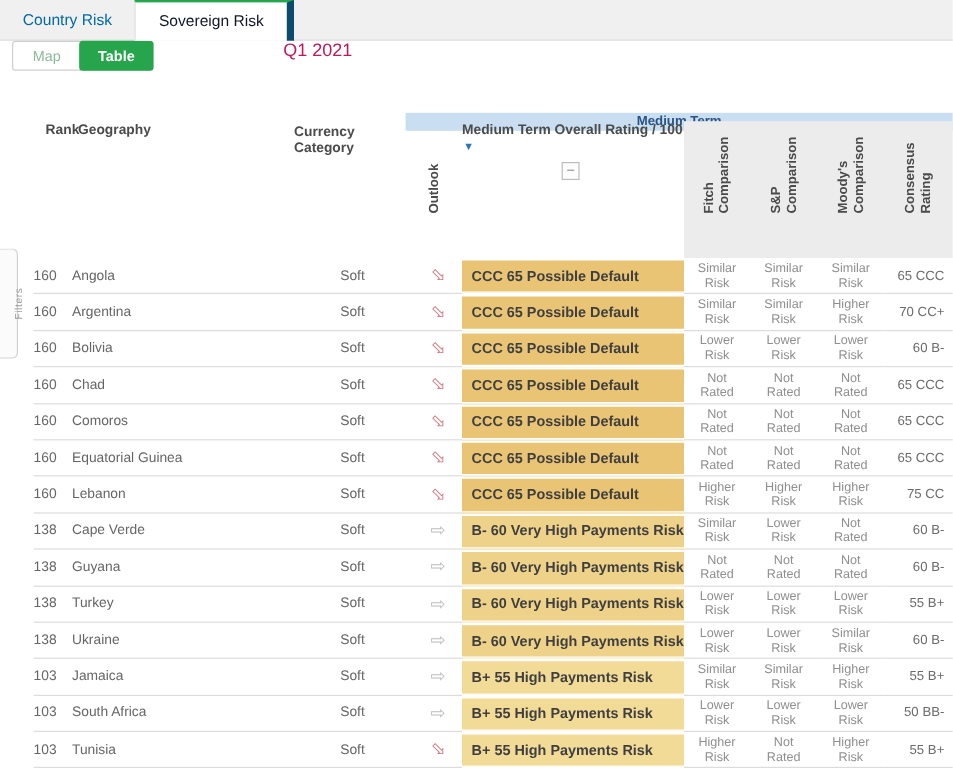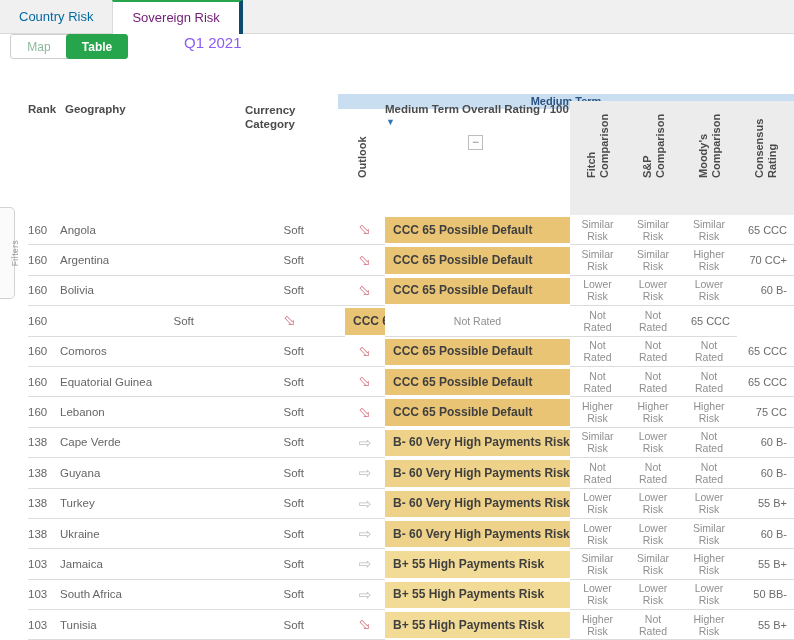--- a/index.html
+++ b/index.html
@@ -4,49 +4,49 @@
 <style>
   * { margin:0; padding:0; box-sizing:border-box; }
   html,body { width:794px; height:640px; overflow:hidden; background:#fff;
               font-family:"Liberation Sans", sans-serif; }
   .app { position:relative; width:794px; height:640px; background:#fff; }
 
   
   .tabbar { height:34px; background:#f0f0f0; border-bottom:1px solid #dadada; display:flex; }
   .tab { height:34px; line-height:33px; padding:0 19px; font-size:13px; color:#0369a1;
          cursor:pointer; position:relative; }
-  .tab.active { background:#fff; border-left:1px solid #dadada; border-right:4px solid #0c4a6e;
-                border-top:2px solid #27a54c; line-height:31px; color:#701a75; margin-bottom:-1px; }
+  .tab.active { background:#fff; border-left:1px solid #dadada; border-right:6px solid #0c4a6e;
+                border-top:2px solid #27a54c; line-height:31px; color:#0f172a; margin-bottom:-1px; }
 
   
   .toolbar { height:46px; background:#fff; display:flex; align-items:flex-start; }
   .segmented { display:flex; margin-left:10px; }
   .seg { height:25px; font-size:12px; border:1px solid #cfcfcf; background:#fff;
          font-family:"Liberation Sans", sans-serif; cursor:pointer; }
   .seg.map { width:58px; color:#8cb99b; border-radius:3px 0 0 3px; }
   .seg.table { width:62px; color:#fff; background:#27a54c; border-color:#27a54c;
                border-radius:3px; font-weight:bold; margin-left:-2px; }
-  .period { margin-left:56px; font-size:15px; color:#8b5cf6; }
+  .period { margin-left:108px; font-size:15px; color:#be185d; }
 
   
   .filters-tab { position:absolute; left:0; top:207px; width:15px; height:92px;
                  background:#fbfbfb; border:1px solid #d2d2d2; border-left:none;
                  border-radius:0 5px 5px 0; cursor:pointer; z-index:5; }
   .filters-tab span { position:absolute; left:2px; top:50%;
                       transform:translateY(-50%) rotate(-90deg); transform-origin:center;
                       font-size:8.5px; color:#9a9a9a; letter-spacing:.5px; }
 
   
   .thead { position:relative; height:135px; background:#fff; }
   .mt-band { position:absolute; left:338px; right:0; top:14px; height:15px;
              background:#c9def1; color:#2a5382; font-size:11px; font-weight:bold;
              text-align:center; line-height:15px; }
   .gray-panel { position:absolute; left:570px; right:0; top:21px; bottom:0; background:#ececec; }
   .h { position:absolute; font-size:11.5px; font-weight:bold; color:#4b4b4b; }
-  .h.rank { left:28px; top:23px; }
+  .h.rank { left:38px; top:23px; }
   .h.geo { left:65px; top:23px; }
   .h.cur { left:245px; top:23px; max-width:72px; line-height:14px; }
   .h.rating-h { left:385px; top:23px; white-space:nowrap; }
   .sort-caret { position:absolute; left:386px; top:37px; font-size:9px; color:#2e75b6; }
   .collapse-box { position:absolute; left:468px; top:55px; width:15px; height:15px;
                   border:1px solid #bdbdbd; background:#fdfdfd; color:#8a8a8a;
                   font-size:12px; line-height:13px; text-align:center; cursor:pointer; }
   .vlabel { position:absolute; bottom:37px; transform:rotate(-90deg);
             transform-origin:left bottom; font-size:11px; font-weight:bold; color:#4b4b4b;
             line-height:13px; text-align:left; }
@@ -155,20 +155,21 @@
     </div>
     <div class="c rating-c band-ccc">CCC 65 Possible Default</div>
     <div class="c comp">Lower Risk</div>
     <div class="c comp">Lower Risk</div>
     <div class="c comp">Lower Risk</div>
     <div class="c consensus-c">60 B-</div>
   </div>
       <div class="row">
     <div class="c gutter"></div>
     <div class="c">160</div>
+    <div class="c">Chad</div>
     <div class="c cur-c">Soft</div>
     <div class="c outlook-c">
       <span class="arrow declining">⇨</span>
     </div>
     <div class="c rating-c band-ccc">CCC 65 Possible Default</div>
     <div class="c comp">Not Rated</div>
     <div class="c comp">Not Rated</div>
     <div class="c comp">Not Rated</div>
     <div class="c consensus-c">65 CCC</div>
   </div>

